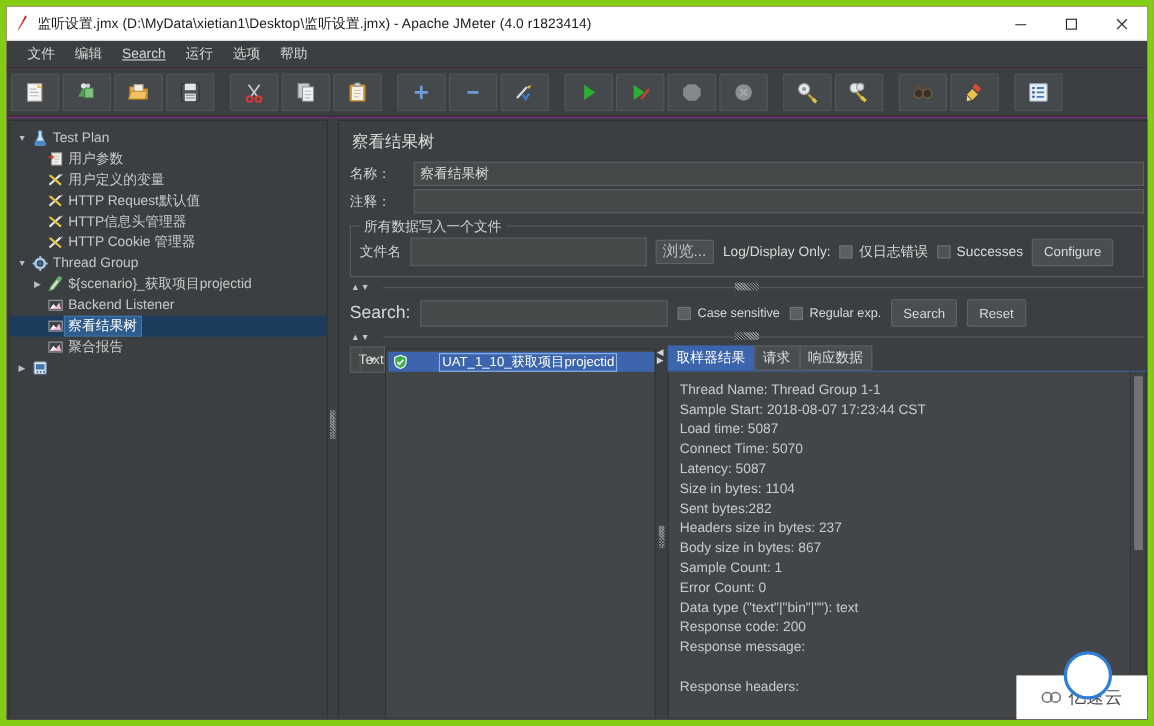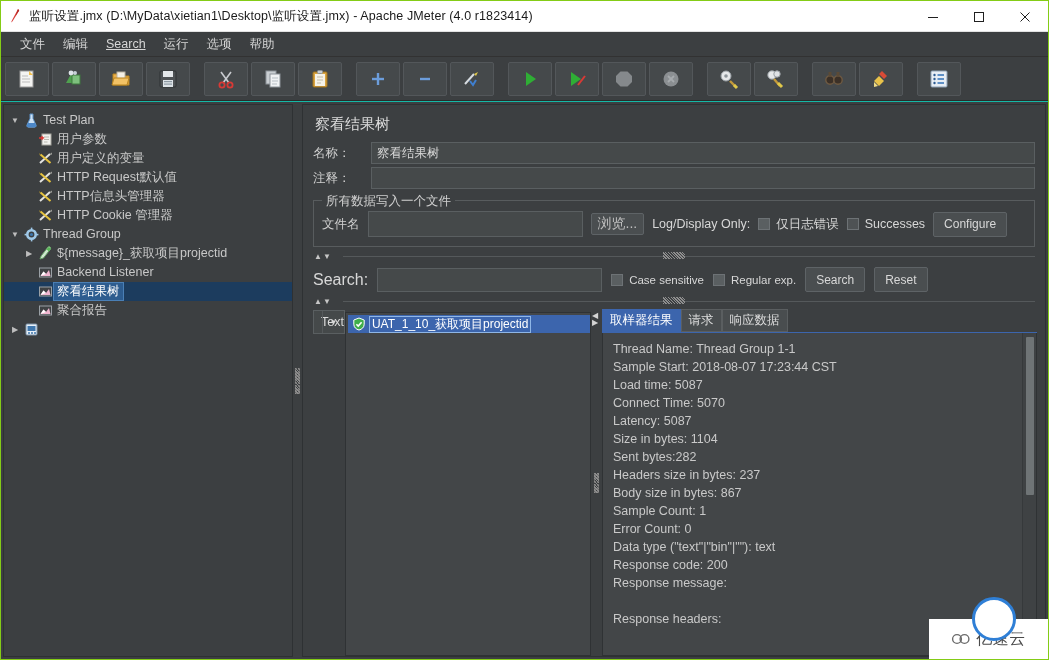--- a/index.html
+++ b/index.html
@@ -5,22 +5,22 @@
   * { box-sizing: border-box; margin: 0; padding: 0; }
   html, body {
     width: 1049px; height: 660px;
     background: #ffffff;
     font-family: "Liberation Sans", "DejaVu Sans", sans-serif;
     overflow: hidden;
   }
   .app-window {
     position: absolute; left: 0; top: 0;
     width: 1049px; height: 660px;
-    background: #14b8a6;
-    border: 1px solid #84cc16;
+    background: #a21caf;
+    border: 6px solid #84cc16;
     overflow: hidden;
   }
 
   
   .titlebar {
     height: 31px; background: #ffffff;
     display: flex; align-items: center;
     position: relative;
     border-bottom: 1px solid #e2e2e2;
   }
@@ -237,21 +237,21 @@
     border-left: 1px solid #55595b;
     font-size: 8px; color: #d8d8d8;
   }
   .result-list {
     flex: 1 1 auto; margin-top: 2px;
     background: #434648; border: 1px solid #2f3234;
     position: relative; overflow: hidden;
   }
   .result-item {
     display: flex; align-items: center; height: 18px;
-    background: #3c65ad; margin: 2px 0 0 2px;
+    background: #3c65ad; margin: 2px 0 0 2px; gap: 25px;
   }
   .result-item .ri-icon {
     width: 22px; flex: 0 0 22px; display: flex;
     align-items: center; justify-content: center;
   }
   .result-item .ri-label {
     font-size: 12px; color: #ffffff;
     background: #3c65ad; outline: 1px solid #8fb6e6;
     padding: 0 2px; line-height: 15px;
   }
@@ -607,21 +607,21 @@
             <span class="tree-label">Thread Group</span>
           </div>
           <div class="tree-row" style="padding-left: 18px;">
             <span class="twisty">▶</span>
             <span class="tnode-icon">
               <svg width="15" height="15" viewBox="0 0 15 15">
                 <path d="M2 13 l3.5 -1 7 -9 a1.6 1.6 0 0 0 -2.4 -2 l-7 9 z" fill="#cfe8cf" stroke="#6aa36a"></path>
                 <path d="M10 1.6 a1.6 1.6 0 0 1 2.4 2 l-1.4 1.8 -2.4 -2 z" fill="#58b558"></path>
               </svg>
             </span>
-            <span class="tree-label">${message}_获取项目projectid</span>
+            <span class="tree-label">${scenario}_获取项目projectid</span>
           </div>
           <div class="tree-row" style="padding-left: 18px;">
             <span class="twisty"></span>
             <span class="tnode-icon">
               <svg width="15" height="15" viewBox="0 0 15 15">
                 <rect x="1.5" y="3" width="12" height="9" fill="#3f4244" stroke="#9aa0a5"></rect>
                 <path d="M2.5 11 L5.5 6.5 L8 9 L11 5 L12.5 11 Z" fill="#f0b6d0"></path>
                 <path d="M2.5 11 L5.5 6.5 L8 9 Z" fill="#ffffff"></path>
               </svg>
             </span>

